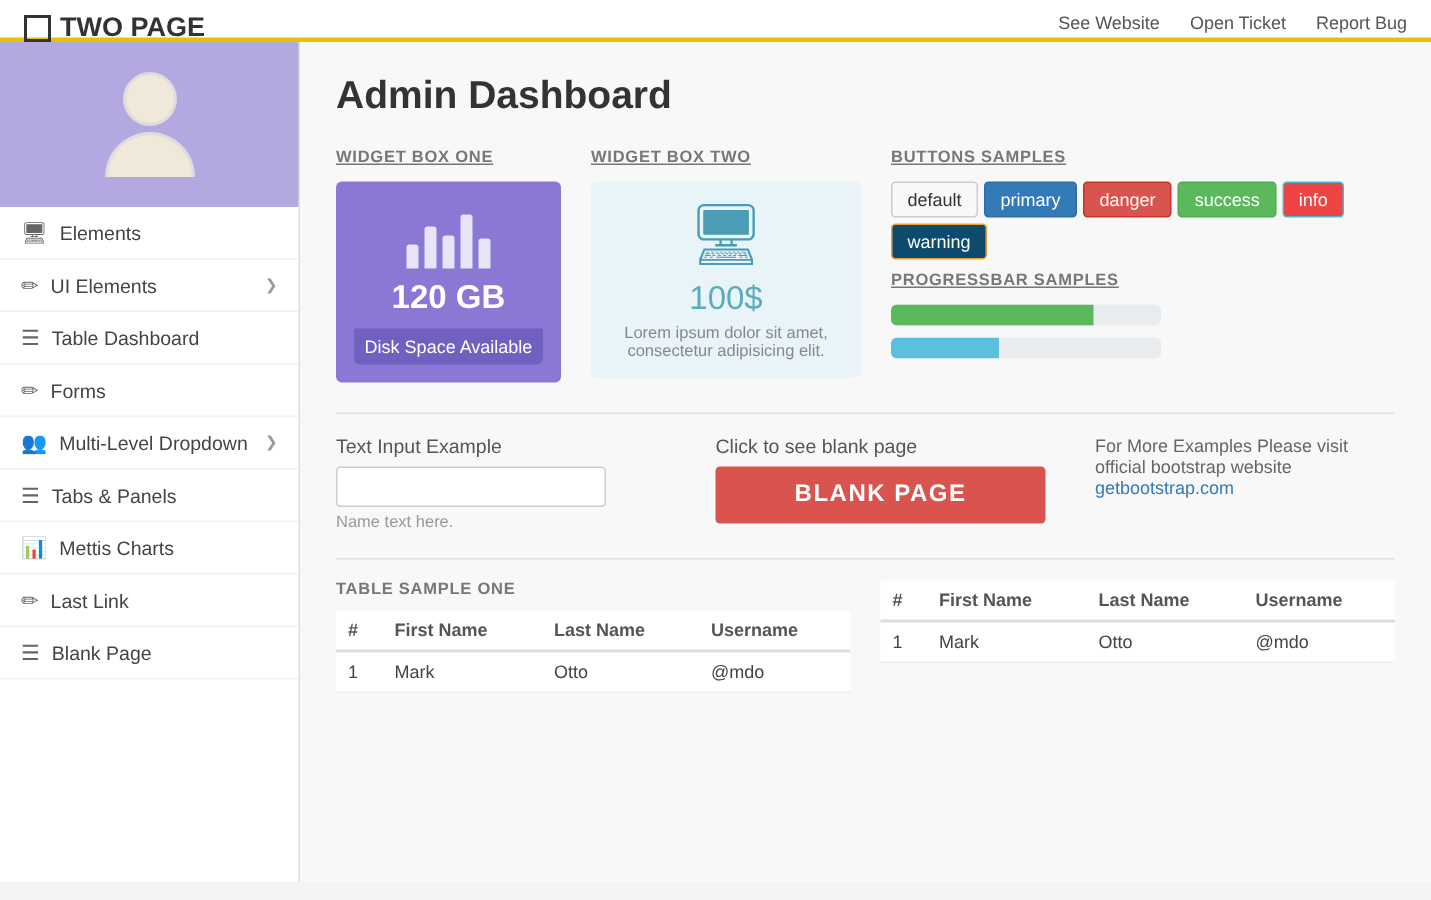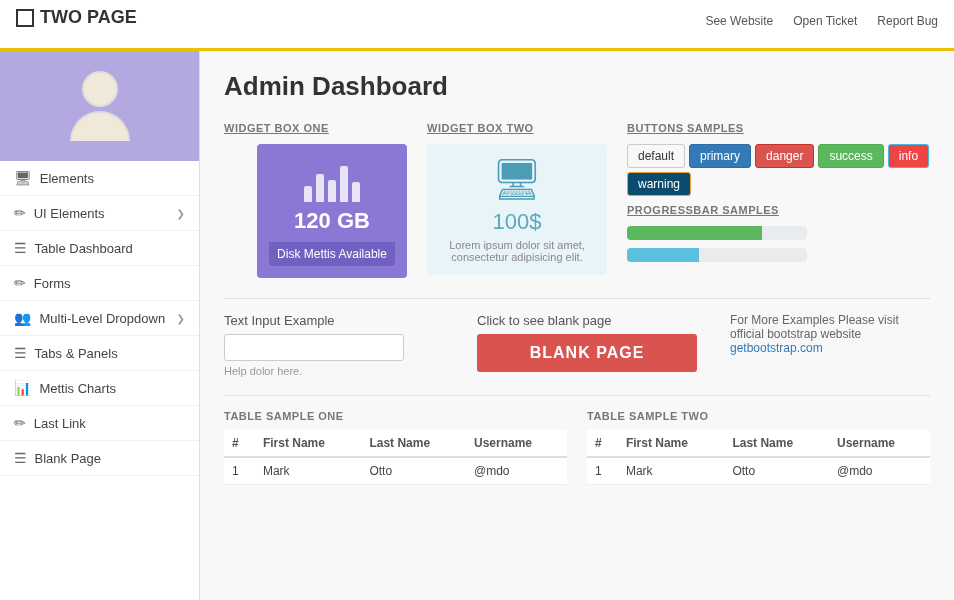--- a/index.html
+++ b/index.html
@@ -3,24 +3,24 @@
   <meta charset="utf-8">
   <style>
     * { box-sizing: border-box; margin: 0; padding: 0; }
     body { font-family: Arial, sans-serif; font-size: 13px; color: #333; background: #f4f4f4; }
 
     
     .topnav {
       background: #fff;
       border-bottom: 3px solid #e8c200;
       display: flex;
-      align-items: flex-end;
+      align-items: flex-start;
       justify-content: space-between;
-      padding: 20px 16px;
-      height: 51px;
+      padding: 8px 16px;
+      height: 28px;
     }
     .topnav-brand {
       display: flex;
       align-items: center;
       gap: 6px;
       font-size: 18px;
       font-weight: bold;
       color: #333;
     }
     .topnav-brand .brand-box {
@@ -102,21 +102,20 @@
       background: #8b77d4;
       border-radius: 4px;
       width: 150px;
       min-height: 130px;
       display: flex;
       flex-direction: column;
       align-items: center;
       justify-content: center;
       color: #fff;
       padding: 12px;
-      margin-left: 33px;
     }
     .widget-box-one .widget-value { font-size: 22px; font-weight: bold; }
     .widget-box-one .widget-label {
       background: #7060c0;
       width: 100%;
       text-align: center;
       padding: 5px 0;
       font-size: 12px;
       margin-top: 8px;
       border-radius: 0 0 4px 4px;
@@ -286,21 +285,21 @@
           <div class="widget-one-inner">
             <div class="bar-chart-icon">
               <div class="bar" style="height:16px;"></div>
               <div class="bar" style="height:28px;"></div>
               <div class="bar" style="height:22px;"></div>
               <div class="bar" style="height:36px;"></div>
               <div class="bar" style="height:20px;"></div>
             </div>
             <div class="widget-value">120 GB</div>
           </div>
-          <div class="widget-label">Disk Mettis Available</div>
+          <div class="widget-label">Disk Space Available</div>
         </div>
       </div>
 
       <div>
         <div class="section-label">WIDGET BOX TWO</div>
         <div class="widget-box-two">
           <div class="monitor-icon">🖥</div>
           <div class="widget-value">100$</div>
           <div class="widget-desc">Lorem ipsum dolor sit amet, consectetur adipisicing elit.</div>
         </div>
@@ -329,21 +328,21 @@
         </div>
       </div>
     </div>
 
     <hr class="divider">
 
     <div class="info-row">
       <div class="info-col input-section">
         <label>Text Input Example</label>
         <input type="text" class="text-input" style="">
-        <div class="help-text">Help dolor here.</div>
+        <div class="help-text">Name text here.</div>
       </div>
       <div class="info-col blank-page-section">
         <label>Click to see blank page</label>
         <button class="btn-blank-page">BLANK PAGE</button>
       </div>
       <div class="info-col info-text-section">
         <span>For More Examples Please visit official bootstrap website</span>
         <a href="#">getbootstrap.com</a>
       </div>
     </div>
@@ -366,21 +365,20 @@
             <tr>
               <td>1</td>
               <td>Mark</td>
               <td>Otto</td>
               <td>@mdo</td>
             </tr>
           </tbody>
         </table>
       </div>
       <div class="table-section">
-        <div class="table-label">TABLE SAMPLE TWO</div>
         <table>
           <thead>
             <tr>
               <th>#</th>
               <th>First Name</th>
               <th>Last Name</th>
               <th>Username</th>
             </tr>
           </thead>
           <tbody>

